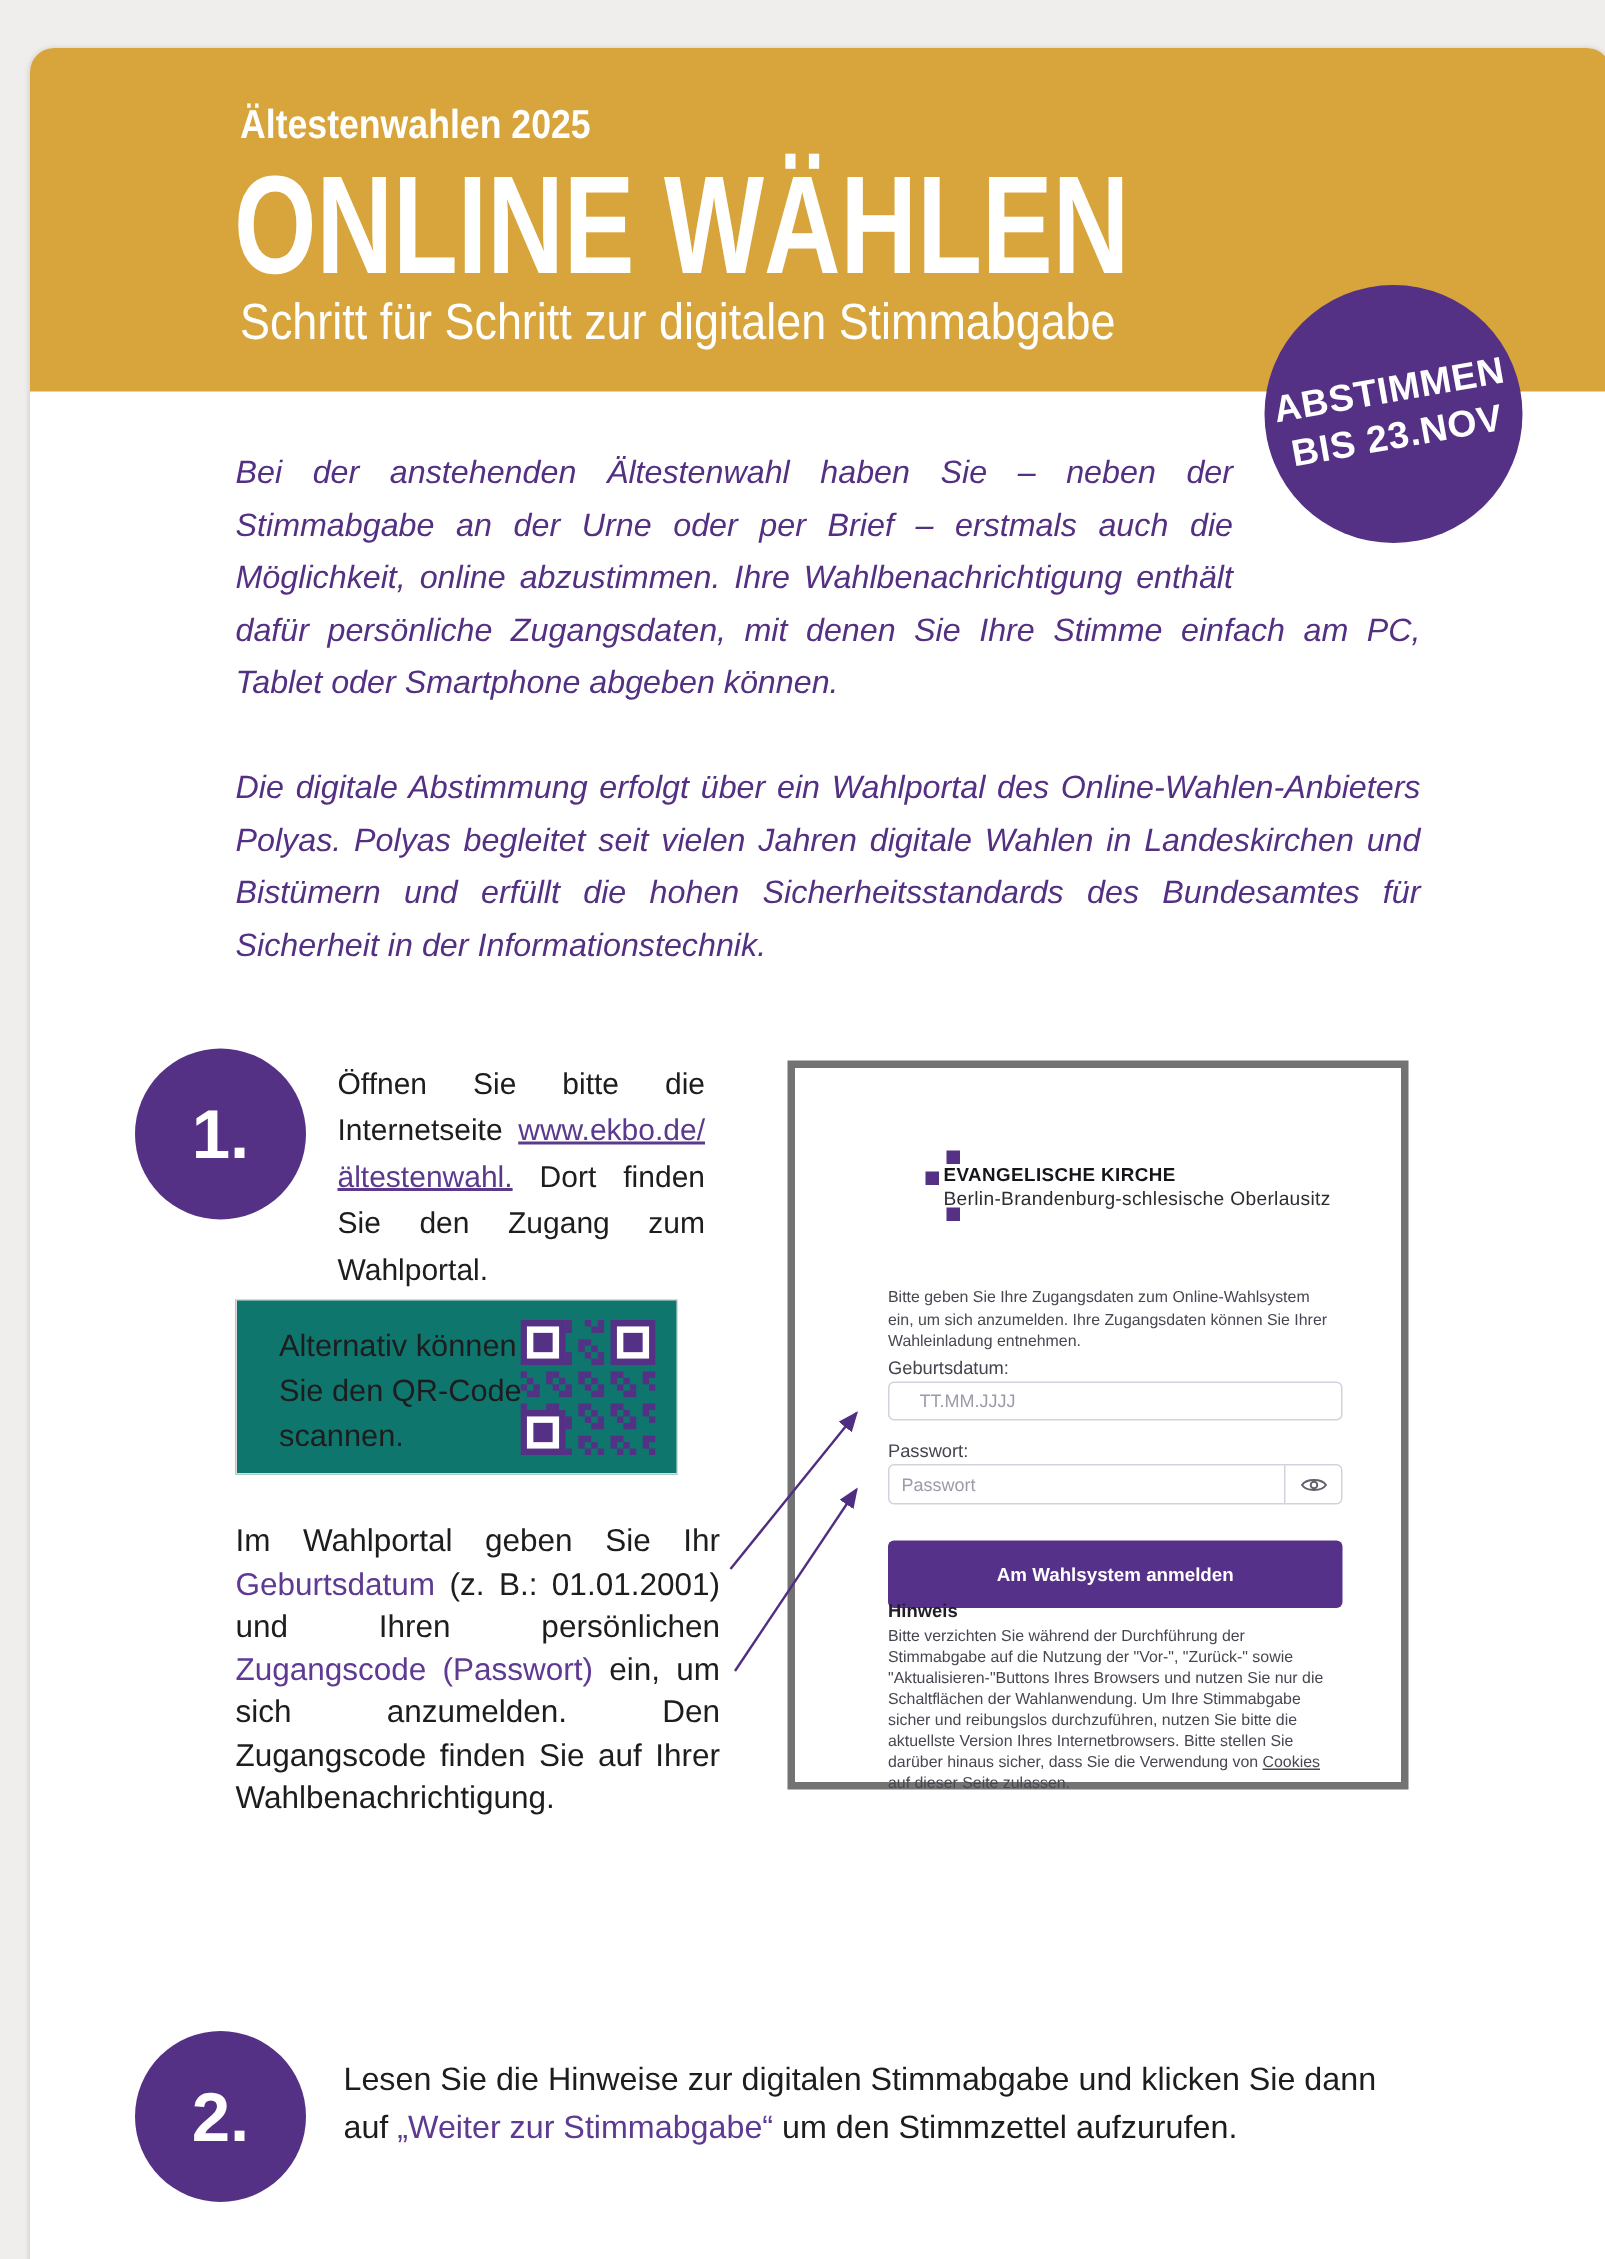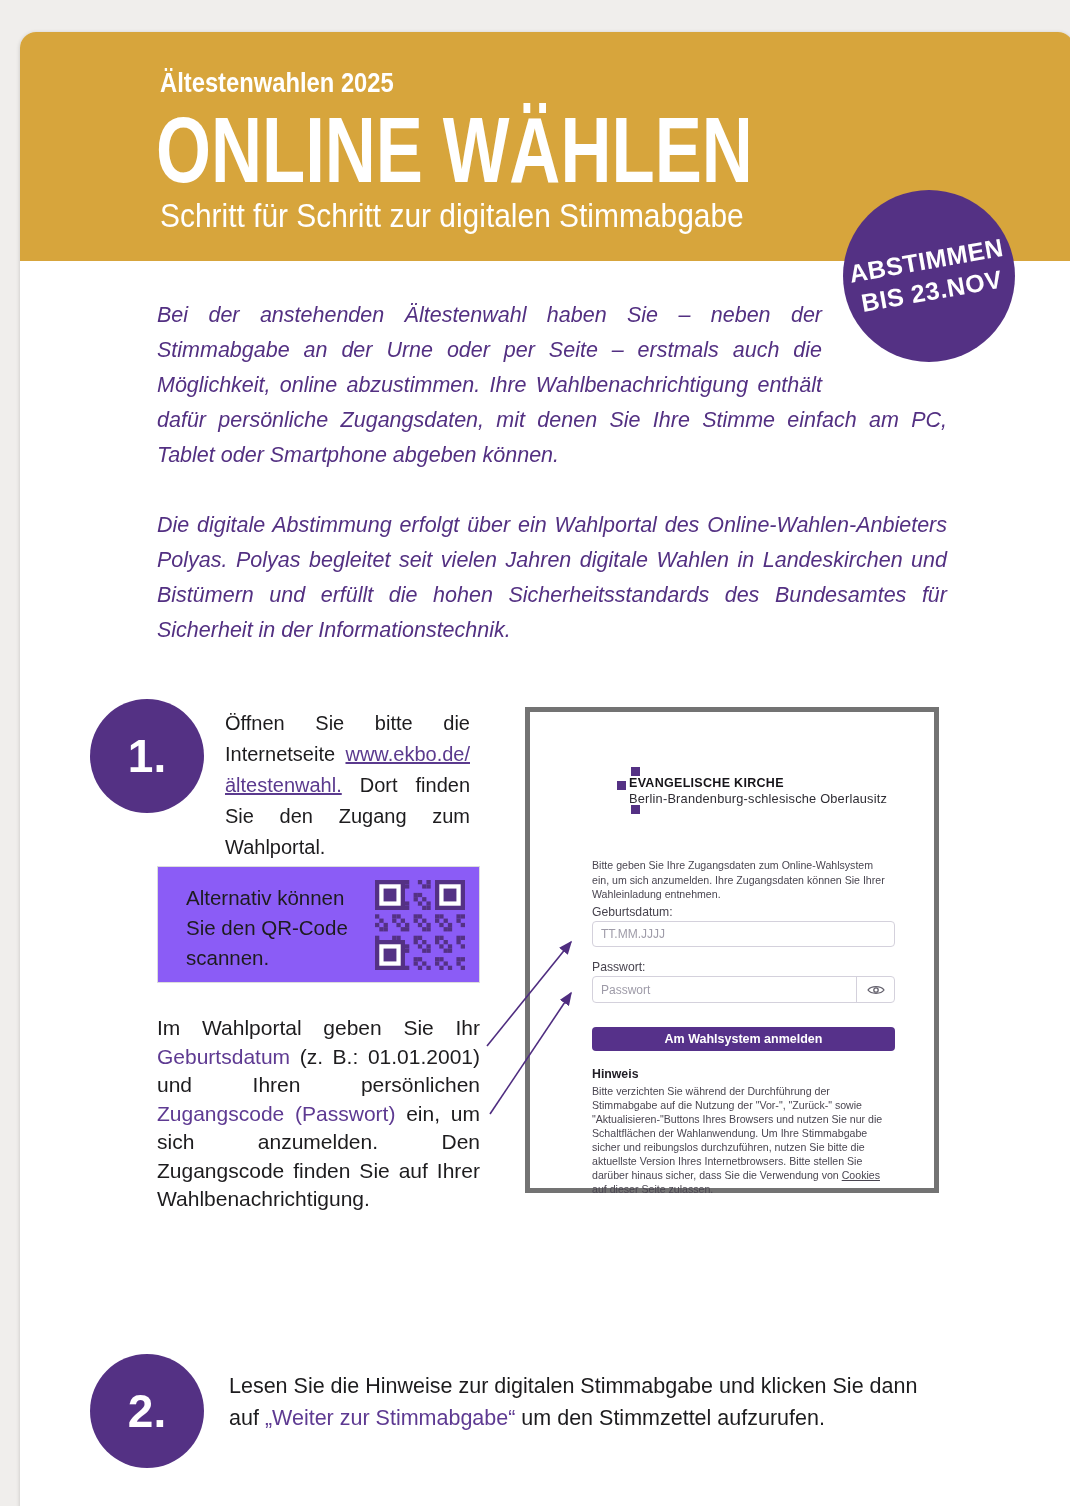--- a/index.html
+++ b/index.html
@@ -73,22 +73,22 @@
   .step2-circle { left:70px; top:1322px; }
   
   .step1-text {
     position:absolute; left:185px; top:676px; width:265px;
     font-size:20px; line-height:31px; color:#1d1c1e; text-align:justify;
   }
   .circle-spacer { float:left; width:20px; height:126px; }
   .ekbo-link { color:#5b3a8e; text-decoration:underline; }
   
   .qr-box {
-    position:absolute; left:137px; top:834px; width:323px; height:117px;
-    border:1px solid #dcdcdc; background:#8b5cf6; box-sizing:border-box;
+    position:absolute; left:137px; top:834px; width:295px; height:117px;
+    border:1px solid #dcdcdc; background:#0f766e; box-sizing:border-box;
   }
   .qr-note {
     position:absolute; left:28px; top:16px; width:182px;
     font-size:20.5px; line-height:30px; color:#1d1c1e;
   }
   .qr-img { position:absolute; right:14px; top:13px; width:90px; height:90px; }
   
   .portal-par {
     position:absolute; left:137px; top:982px; width:323px;
     font-size:21px; line-height:28.5px; color:#1d1c1e; text-align:justify;
@@ -111,39 +111,39 @@
   .panel-intro {
     position:absolute; left:62px; top:146px; width:300px;
     font-size:10.6px; line-height:14.5px; color:#4a4651;
   }
   .field-label { position:absolute; left:62px; font-size:12.2px; color:#47434e; }
   .label-birth { top:193px; }
   .label-pass  { top:248px; }
   .text-input {
     position:absolute; left:62px; width:303px; height:26px; box-sizing:border-box;
     border:1px solid #d4d1dc; border-radius:4px; background:#fff;
-    font-family:inherit; font-size:12px; color:#3c3946; padding:0 8px; outline:none;
+    font-family:inherit; font-size:12px; color:#3c3946; padding:0 20px; outline:none;
   }
   .text-input::placeholder { color:#9e9ba8; opacity:1; }
   .input-birth { top:209px; }
   .pw-group {
     position:absolute; left:62px; top:264px; width:303px; height:27px; box-sizing:border-box;
     border:1px solid #d4d1dc; border-radius:4px; background:#fff; display:flex;
   }
   .pw-field {
     flex:1; border:none; outline:none; background:transparent;
     font-family:inherit; font-size:12px; color:#3c3946; padding:0 8px;
   }
   .pw-field::placeholder { color:#9e9ba8; opacity:1; }
   .eye-btn {
     width:38px; border:none; border-left:1px solid #d4d1dc; background:transparent;
     display:flex; align-items:center; justify-content:center; cursor:pointer; padding:0;
   }
   .submit-btn {
-    position:absolute; left:62px; top:315px; width:303px; height:24px;
+    position:absolute; left:62px; top:315px; width:303px; height:45px;
     background:#56318a; color:#fff; border:none; border-radius:4px;
     font-family:inherit; font-size:12.5px; font-weight:700; cursor:pointer;
   }
   .note-title { position:absolute; left:62px; top:355px; font-size:12.3px; font-weight:700; color:#211e26; }
   .note-text {
     position:absolute; left:62px; top:372px; width:302px;
     font-size:10.6px; line-height:14px; color:#4a4651;
   }
   .note-link { text-decoration:underline; color:#4a4651; }
   
@@ -166,21 +166,21 @@
   </div>
 
   <div class="badge">
     <div class="badge-text">
       <span>ABSTIMMEN</span><br>
       <span>BIS 23.NOV</span>
     </div>
   </div>
 
   <div class="intro">
-    <p><span class="badge-spacer"></span><span>Bei der anstehenden Ältestenwahl haben Sie – neben der Stimmabgabe an der Urne oder per Seite – erstmals auch die Möglichkeit, online abzustimmen. Ihre Wahlbenachrichtigung enthält dafür persönliche Zugangsdaten, mit denen Sie Ihre Stimme einfach am PC, Tablet oder Smartphone abgeben können.</span></p>
+    <p><span class="badge-spacer"></span><span>Bei der anstehenden Ältestenwahl haben Sie – neben der Stimmabgabe an der Urne oder per Brief – erstmals auch die Möglichkeit, online abzustimmen. Ihre Wahlbenachrichtigung enthält dafür persönliche Zugangsdaten, mit denen Sie Ihre Stimme einfach am PC, Tablet oder Smartphone abgeben können.</span></p>
     <p><span>Die digitale Abstimmung erfolgt über ein Wahlportal des Online-Wahlen-Anbieters Polyas. Polyas begleitet seit vielen Jahren digitale Wahlen in Landeskirchen und Bistümern und erfüllt die hohen Sicherheitsstandards des Bundesamtes für Sicherheit in der Informationstechnik.</span></p>
   </div>
 
 
   <div class="step-circle step1-circle">
     <span>1.</span>
   </div>
 
   <div class="step1-text">
     <span class="circle-spacer"></span><span>Öffnen Sie bitte die Internetseite </span><a class="ekbo-link" href="#"><span>www.ekbo.de/</span><wbr><span>ältestenwahl.</span></a><span> Dort finden Sie den Zugang zum Wahlportal.</span>

